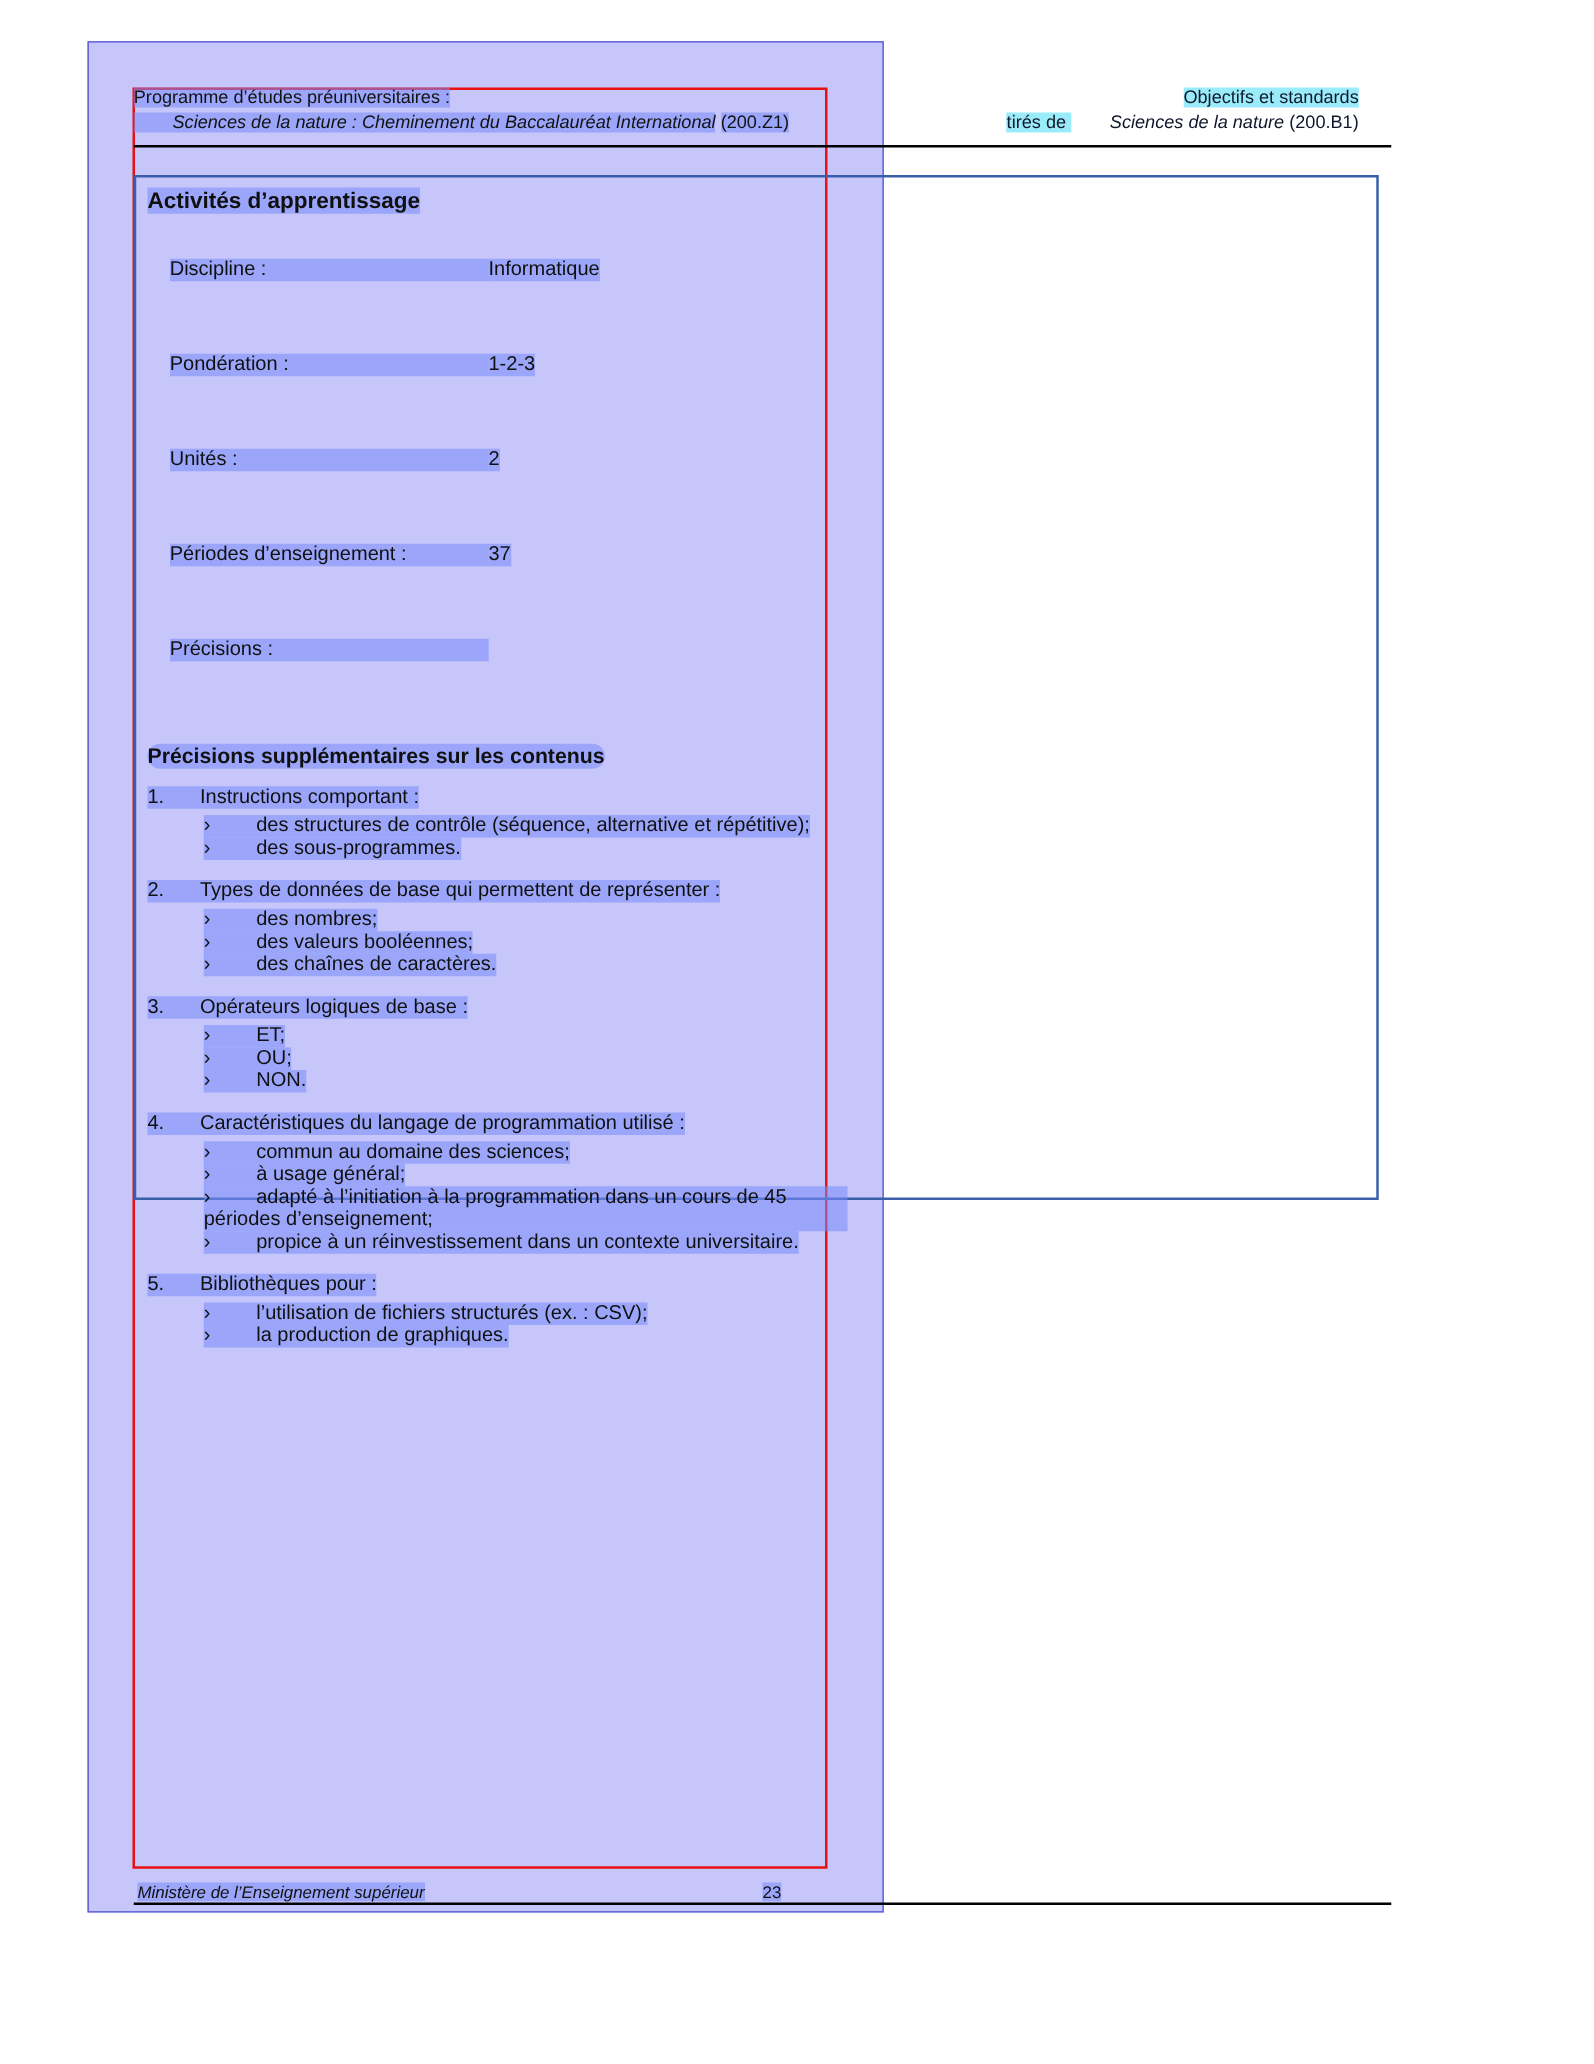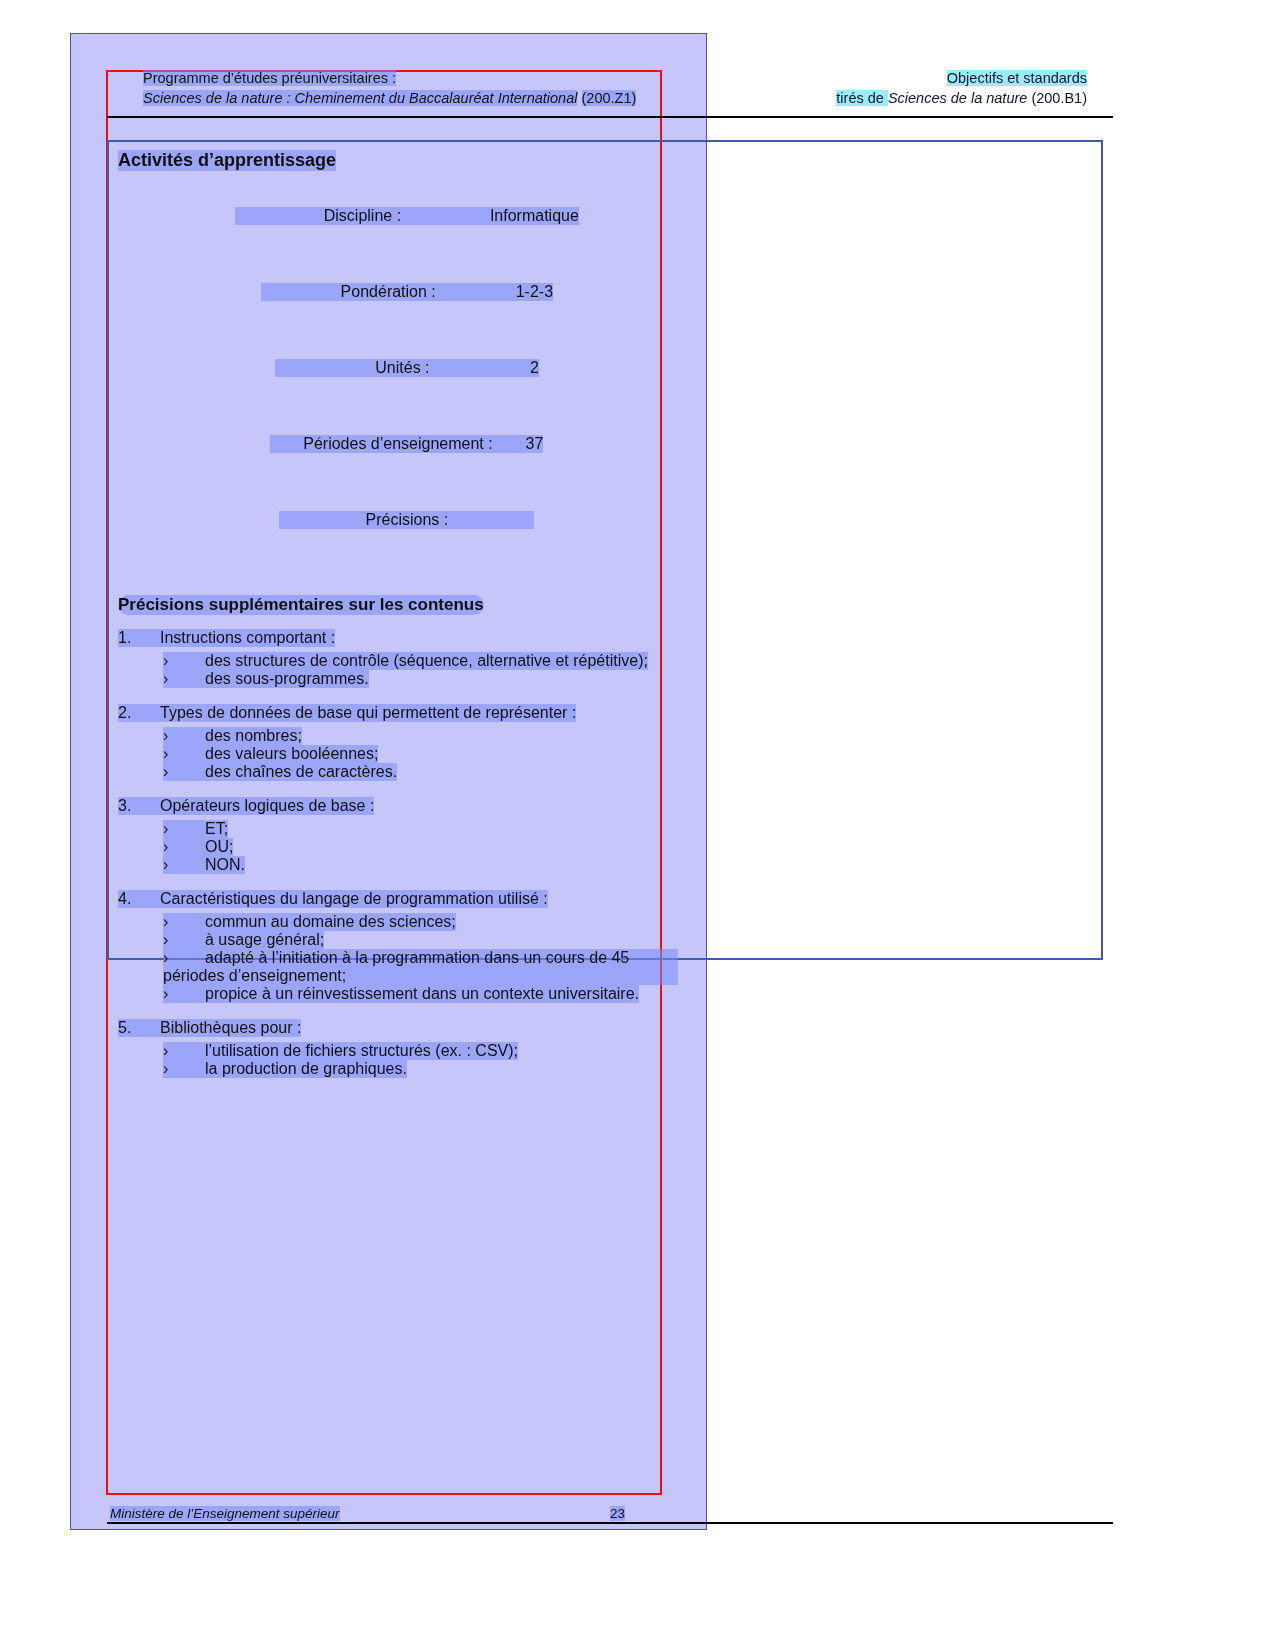--- a/index.html
+++ b/index.html
@@ -64,35 +64,34 @@
     border-top: 2px solid #000000;
   }
   .hdr-left {
     position: absolute;
     left: 0;
     top: 0;
     width: 560px;
     font-size: 14.5px;
     line-height: 20px;
     color: #121212;
-    margin-left: 36px;
   }
   .hdr-right {
     position: absolute;
     right: 16px;
     top: 0;
     width: 460px;
     text-align: right;
     font-size: 14.5px;
     line-height: 20px;
     color: #0f172a;
   }
   .hl { background: rgba(120,230,250,0.75); }
   .hl-blue { background: rgba(120,140,250,0.55); }
-  em { font-style: italic; }
+  em { font-style: italic; padding-left: 31px; }
 
   
   .doc {
     position: absolute;
     left: 118px;
     top: 150px;
     width: 560px;
     font-size: 16px;
     color: #101010;
   }
@@ -100,21 +99,20 @@
     font-weight: bold;
     font-size: 18px;
     margin: 0 0 18px 0;
     display: inline-block;
     background: rgba(120,140,250,0.55);
   }
   .field-row {
     margin: 0 0 22px 0;
     white-space: pre;
     display: block;
-    text-align: center;
   }
   .field-row span.label,
   .field-row span.value {
     background: rgba(120,140,250,0.55);
     display: inline-block;
   }
   .field-row span.label { width: 255px; }
   .subhead {
     font-weight: bold;
     font-size: 17px;

